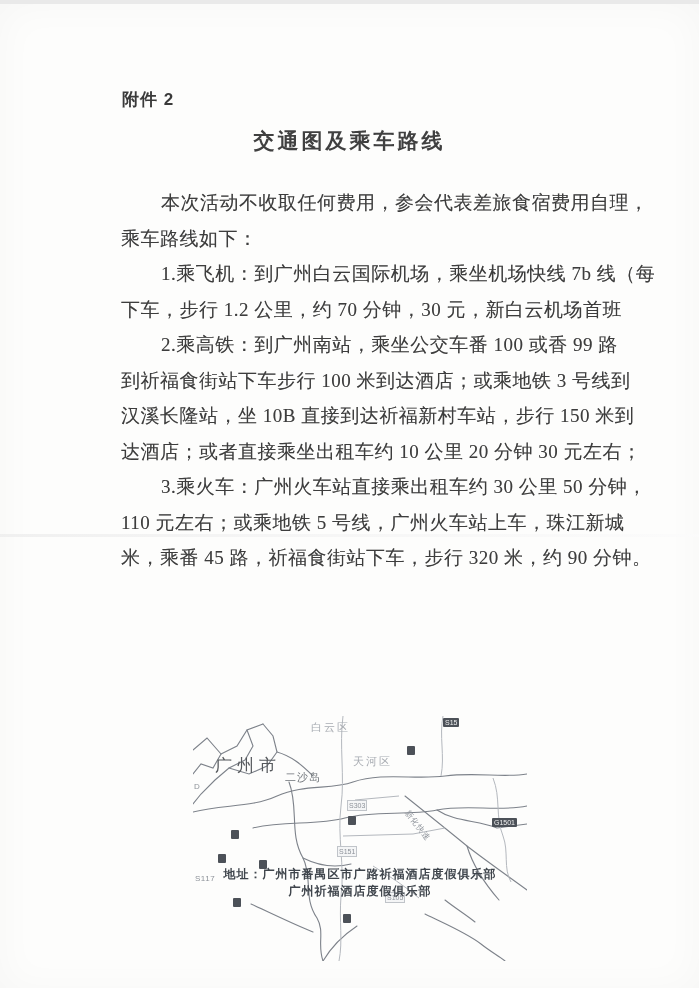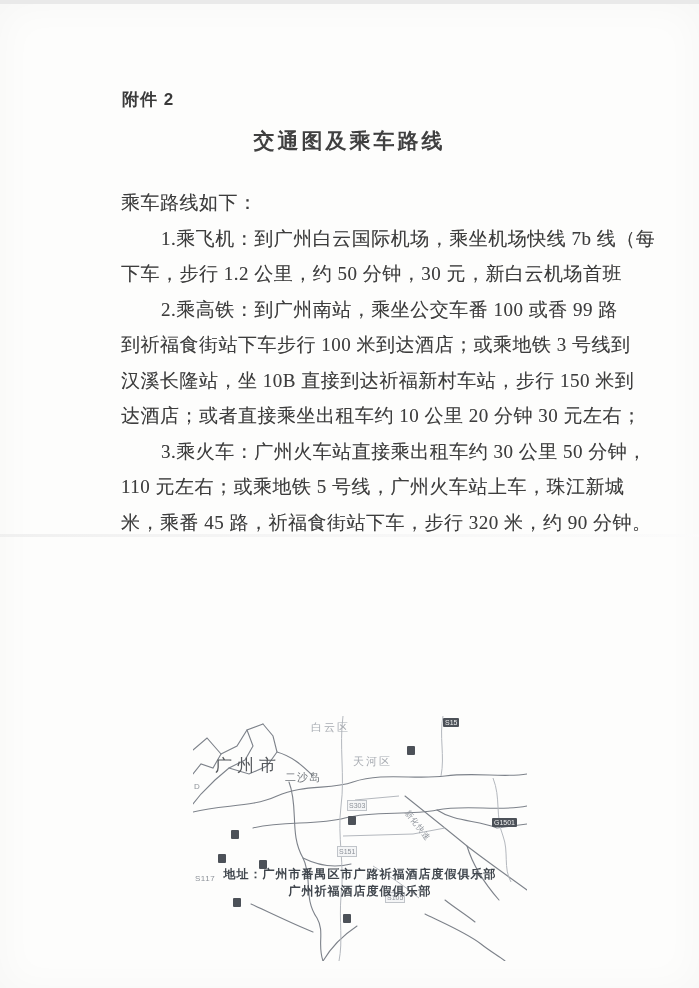--- a/index.html
+++ b/index.html
@@ -69,23 +69,24 @@
 
 <div class="page">
 
   <div class="scan-streak"></div>
 
   <div class="attach-label">附件 2</div>
 
   <div class="doc-title">交通图及乘车路线</div>
 
   <div class="body-text">
+    <div class="line indent">本次活动不收取任何费用，参会代表差旅食宿费用自理，</div>
     <div class="line">乘车路线如下：</div>
     <div class="line indent">1.乘飞机：到广州白云国际机场，乘坐机场快线 7b 线（每</div>
-    <div class="line">下车，步行 1.2 公里，约 50 分钟，30 元，新白云机场首班</div>
+    <div class="line">下车，步行 1.2 公里，约 70 分钟，30 元，新白云机场首班</div>
     <div class="line indent">2.乘高铁：到广州南站，乘坐公交车番 100 或香 99 路</div>
     <div class="line">到祈福食街站下车步行 100 米到达酒店；或乘地铁 3 号线到</div>
     <div class="line">汉溪长隆站，坐 10B 直接到达祈福新村车站，步行 150 米到</div>
     <div class="line">达酒店；或者直接乘坐出租车约 10 公里 20 分钟 30 元左右；</div>
     <div class="line indent">3.乘火车：广州火车站直接乘出租车约 30 公里 50 分钟，</div>
     <div class="line">110 元左右；或乘地铁 5 号线，广州火车站上车，珠江新城</div>
     <div class="line">米，乘番 45 路，祈福食街站下车，步行 320 米，约 90 分钟。</div>
   </div>
 
   <div class="map">

